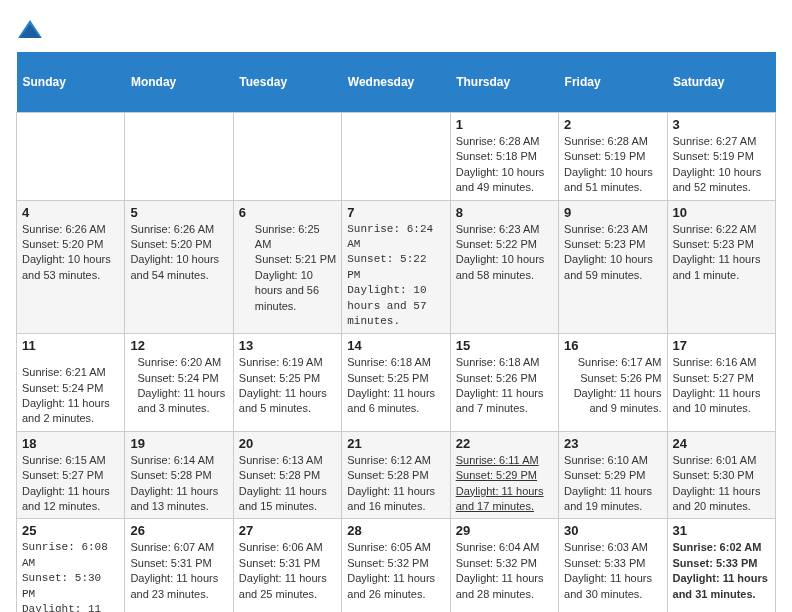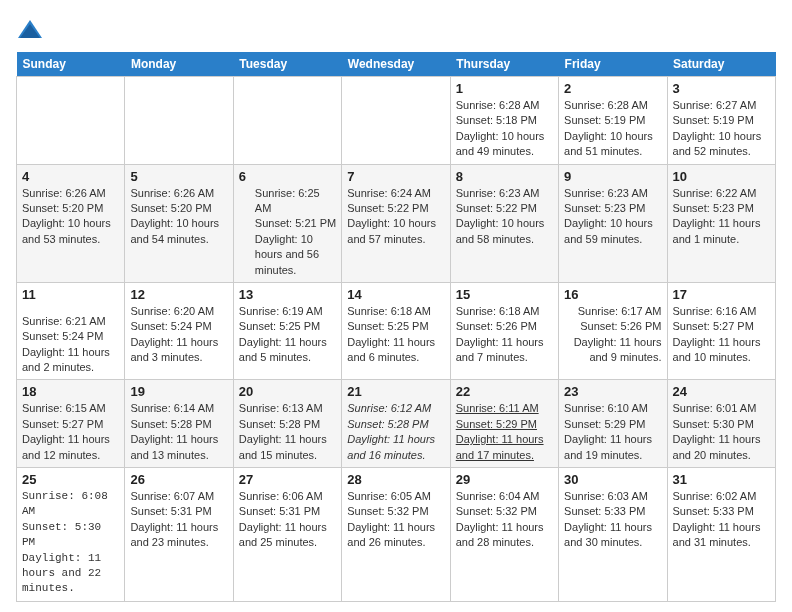--- a/index.html
+++ b/index.html
@@ -45,21 +45,21 @@
       color: #555;
     }
     table {
       width: 100%;
       border-collapse: collapse;
       font-size: 11px;
     }
     th {
       background-color: #2a7fc9;
       color: #fff;
-      padding: 5px 6px;
+      padding: 23px 6px;
       text-align: left;
       font-size: 12px;
       font-weight: bold;
     }
     td {
       border: 1px solid #ccc;
       vertical-align: top;
       padding: 4px 5px;
       width: 108px;
       height: 80px;
@@ -154,21 +154,21 @@
 Daylight: 10 hours and 54 minutes.</div>
         </td>
         <td>
           <div class="day-num">6</div>
           <div class="day-info" style="white-space: pre-line; margin-left: 16px;">Sunrise: 6:25 AM
 Sunset: 5:21 PM
 Daylight: 10 hours and 56 minutes.</div>
         </td>
         <td>
           <div class="day-num">7</div>
-          <div class="day-info" style="white-space: pre-line;">Sunrise: 6:24 AM
+          <div class="day-info" style="white-space: pre-line; font-family: Liberation Mono, monospace;">Sunrise: 6:24 AM
 Sunset: 5:22 PM
 Daylight: 10 hours and 57 minutes.</div>
         </td>
         <td>
           <div class="day-num">8</div>
           <div class="day-info" style="white-space: pre-line;">Sunrise: 6:23 AM
 Sunset: 5:22 PM
 Daylight: 10 hours and 58 minutes.</div>
         </td>
         <td>
@@ -186,21 +186,21 @@
       </tr>
       <tr>
         <td>
           <div class="day-num">11</div>
           <div class="day-info" style="white-space: pre-line; margin-top: 12px;">Sunrise: 6:21 AM
 Sunset: 5:24 PM
 Daylight: 11 hours and 2 minutes.</div>
         </td>
         <td>
           <div class="day-num">12</div>
-          <div class="day-info" style="white-space: pre-line;">Sunrise: 6:20 AM
+          <div class="day-info" style="white-space: pre-line; margin-left: 7px;">Sunrise: 6:20 AM
 Sunset: 5:24 PM
 Daylight: 11 hours and 3 minutes.</div>
         </td>
         <td>
           <div class="day-num">13</div>
           <div class="day-info" style="white-space: pre-line;">Sunrise: 6:19 AM
 Sunset: 5:25 PM
 Daylight: 11 hours and 5 minutes.</div>
         </td>
         <td>
@@ -242,21 +242,21 @@
 Daylight: 11 hours and 13 minutes.</div>
         </td>
         <td>
           <div class="day-num">20</div>
           <div class="day-info" style="white-space: pre-line;">Sunrise: 6:13 AM
 Sunset: 5:28 PM
 Daylight: 11 hours and 15 minutes.</div>
         </td>
         <td>
           <div class="day-num">21</div>
-          <div class="day-info" style="white-space: pre-line; font-style: italic;">Sunrise: 6:12 AM
+          <div class="day-info" style="white-space: pre-line;">Sunrise: 6:12 AM
 Sunset: 5:28 PM
 Daylight: 11 hours and 16 minutes.</div>
         </td>
         <td>
           <div class="day-num">22</div>
           <div class="day-info" style="white-space: pre-line; text-decoration: underline;">Sunrise: 6:11 AM
 Sunset: 5:29 PM
 Daylight: 11 hours and 17 minutes.</div>
         </td>
         <td>
@@ -304,19 +304,19 @@
 Daylight: 11 hours and 28 minutes.</div>
         </td>
         <td>
           <div class="day-num">30</div>
           <div class="day-info" style="white-space: pre-line;">Sunrise: 6:03 AM
 Sunset: 5:33 PM
 Daylight: 11 hours and 30 minutes.</div>
         </td>
         <td>
           <div class="day-num">31</div>
-          <div class="day-info" style="white-space: pre-line;">Sunrise: 6:02 AM
+          <div class="day-info" style="white-space: pre-line; font-weight: bold;">Sunrise: 6:02 AM
 Sunset: 5:33 PM
 Daylight: 11 hours and 31 minutes.</div>
         </td>
       </tr>
     </tbody>
 </table>
 
 </body></html>

